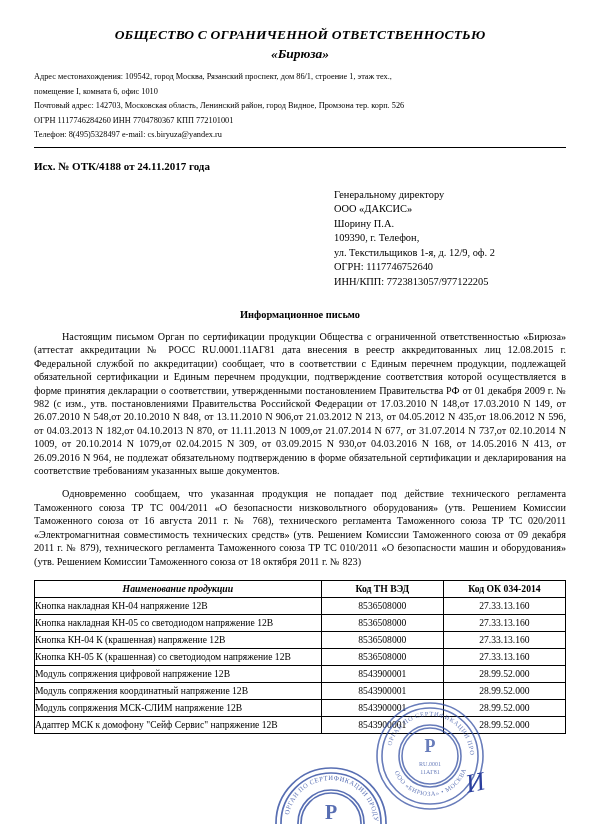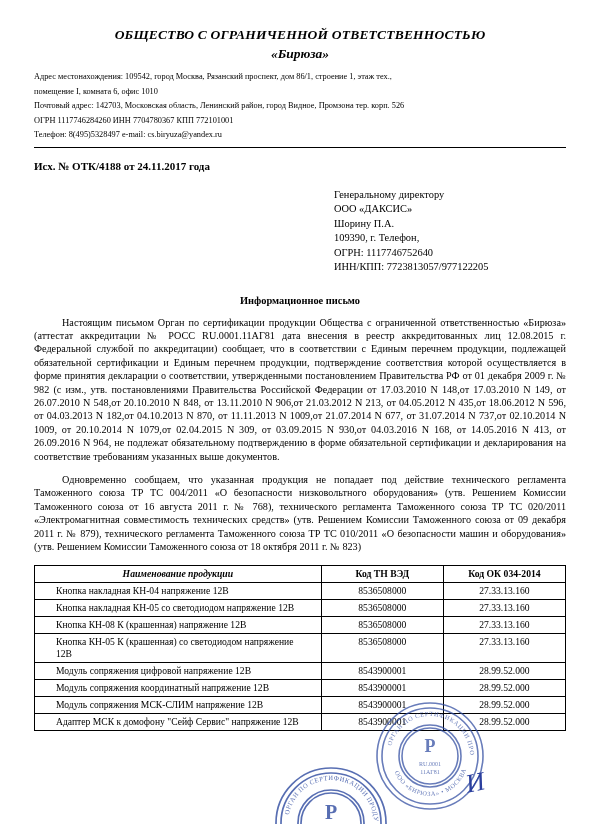--- a/index.html
+++ b/index.html
@@ -83,21 +83,21 @@
     text-indent: 28px;
   }
   table.products {
     margin-top: 12px;
     width: 100%;
     border-collapse: collapse;
     font-size: 9.6px;
   }
   table.products th, table.products td {
     border: 1px solid #000;
-    padding: 2px 21px;
+    padding: 2px 0;
     vertical-align: top;
     line-height: 12px;
   }
   table.products th {
     text-align: center;
     font-weight: bold;
     font-size: 9.7px;
   }
   table.products th.name-col {
     font-style: italic;
@@ -157,20 +157,21 @@
 
   <hr class="hr">
 
   <div class="outgoing">Исх. № ОТК/4188 от 24.11.2017 года</div>
 
   <div class="addressee">
     <div>Генеральному директору</div>
     <div>ООО «ДАКСИС»</div>
     <div>Шорину П.А.</div>
     <div>109390, г. Телефон,</div>
+    <div>ул. Текстильщиков 1-я, д. 12/9, оф. 2</div>
     <div>ОГРН: 1117746752640</div>
     <div>ИНН/КПП: 7723813057/977122205</div>
   </div>
 
   <div class="letter-title">Информационное письмо</div>
 
   <div class="para">Настоящим письмом Орган по сертификации продукции Общества с ограниченной ответственностью «Бирюза» (аттестат аккредитации № РОСС RU.0001.11АГ81 дата внесения в реестр аккредитованных лиц 12.08.2015 г. Федеральной службой по аккредитации) сообщает, что в соответствии с Единым перечнем продукции, подлежащей обязательной сертификации и Единым перечнем продукции, подтверждение соответствия которой осуществляется в форме принятия декларации о соответствии, утвержденными постановлением Правительства РФ от 01 декабря 2009 г. № 982 (с изм., утв. постановлениями Правительства Российской Федерации от 17.03.2010 N 148,от 17.03.2010 N 149, от 26.07.2010 N 548,от 20.10.2010 N 848, от 13.11.2010 N 906,от 21.03.2012 N 213, от 04.05.2012 N 435,от 18.06.2012 N 596, от 04.03.2013 N 182,от 04.10.2013 N 870, от 11.11.2013 N 1009,от 21.07.2014 N 677, от 31.07.2014 N 737,от 02.10.2014 N 1009, от 20.10.2014 N 1079,от 02.04.2015 N 309, от 03.09.2015 N 930,от 04.03.2016 N 168, от 14.05.2016 N 413, от 26.09.2016 N 964, не подлежат обязательному подтверждению в форме обязательной сертификации и декларирования на соответствие требованиям указанных выше документов.</div>
   <div class="para nofirst">Одновременно сообщаем, что указанная продукция не попадает под действие технического регламента Таможенного союза ТР ТС 004/2011 «О безопасности низковольтного оборудования» (утв. Решением Комиссии Таможенного союза от 16 августа 2011 г. № 768), технического регламента Таможенного союза ТР ТС 020/2011 «Электромагнитная совместимость технических средств» (утв. Решением Комиссии Таможенного союза от 09 декабря 2011 г. № 879), технического регламента Таможенного союза ТР ТС 010/2011 «О безопасности машин и оборудования» (утв. Решением Комиссии Таможенного союза от 18 октября 2011 г. № 823)</div>
 
   <table class="products">
@@ -186,21 +187,21 @@
         <td>Кнопка накладная КН-04 напряжение 12В</td>
         <td class="code">8536508000</td>
         <td class="code">27.33.13.160</td>
       </tr>
       <tr>
         <td>Кнопка накладная КН-05 со светодиодом напряжение 12В</td>
         <td class="code">8536508000</td>
         <td class="code">27.33.13.160</td>
       </tr>
       <tr>
-        <td>Кнопка КН-08 К (крашенная) напряжение 12В</td>
+        <td>Кнопка КН-04 К (крашенная) напряжение 12В</td>
         <td class="code">8536508000</td>
         <td class="code">27.33.13.160</td>
       </tr>
       <tr>
         <td>Кнопка КН-05 К (крашенная) со светодиодом напряжение 12В</td>
         <td class="code">8536508000</td>
         <td class="code">27.33.13.160</td>
       </tr>
       <tr>
         <td>Модуль сопряжения цифровой напряжение 12В</td>

